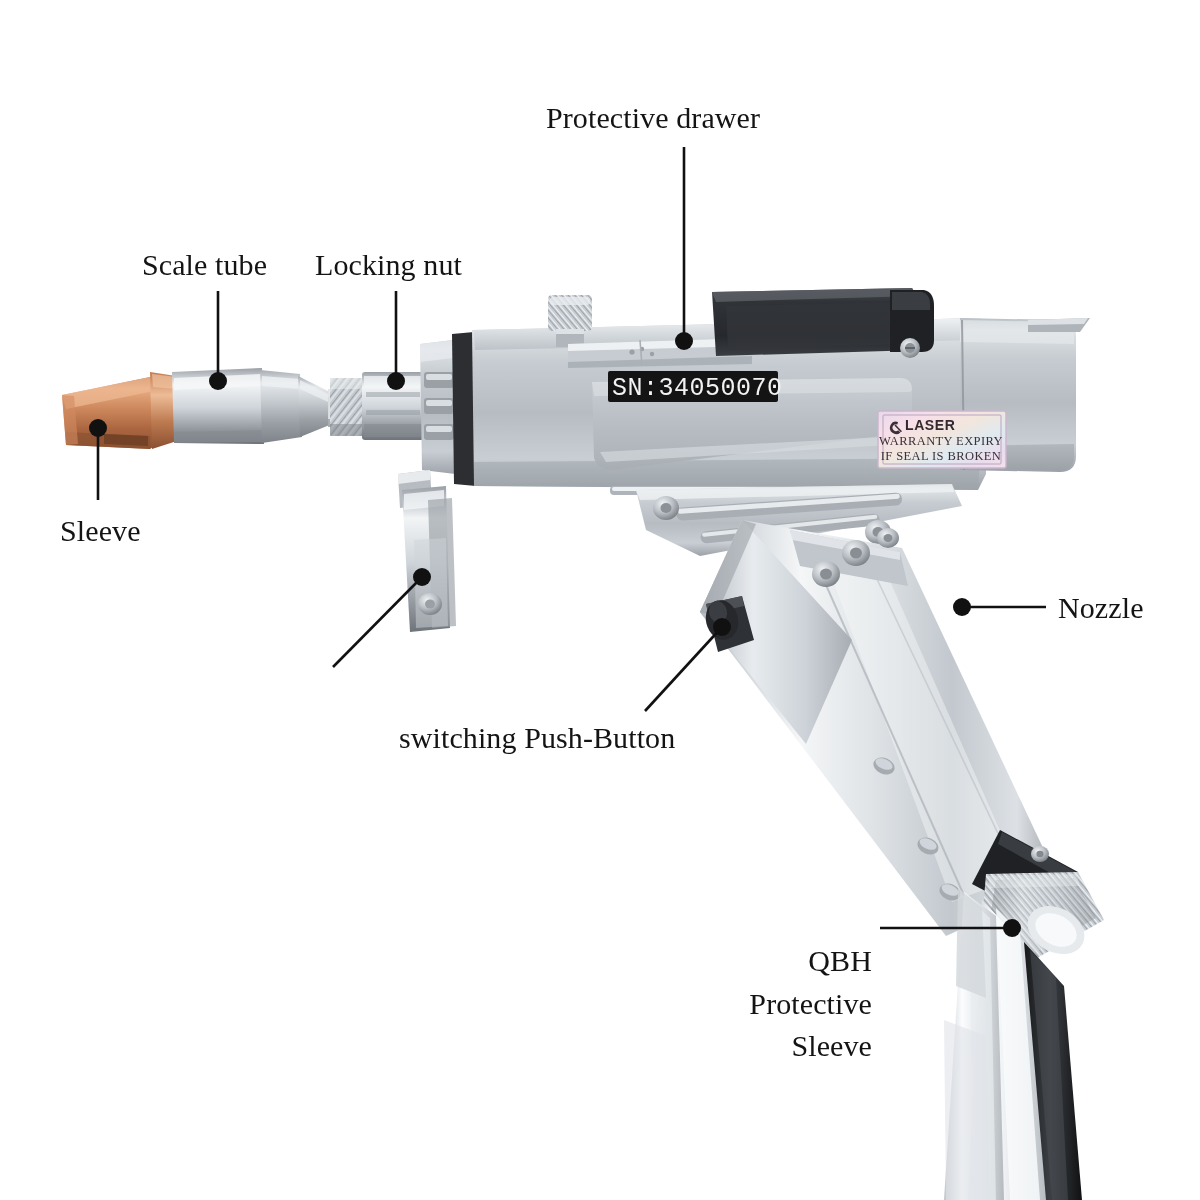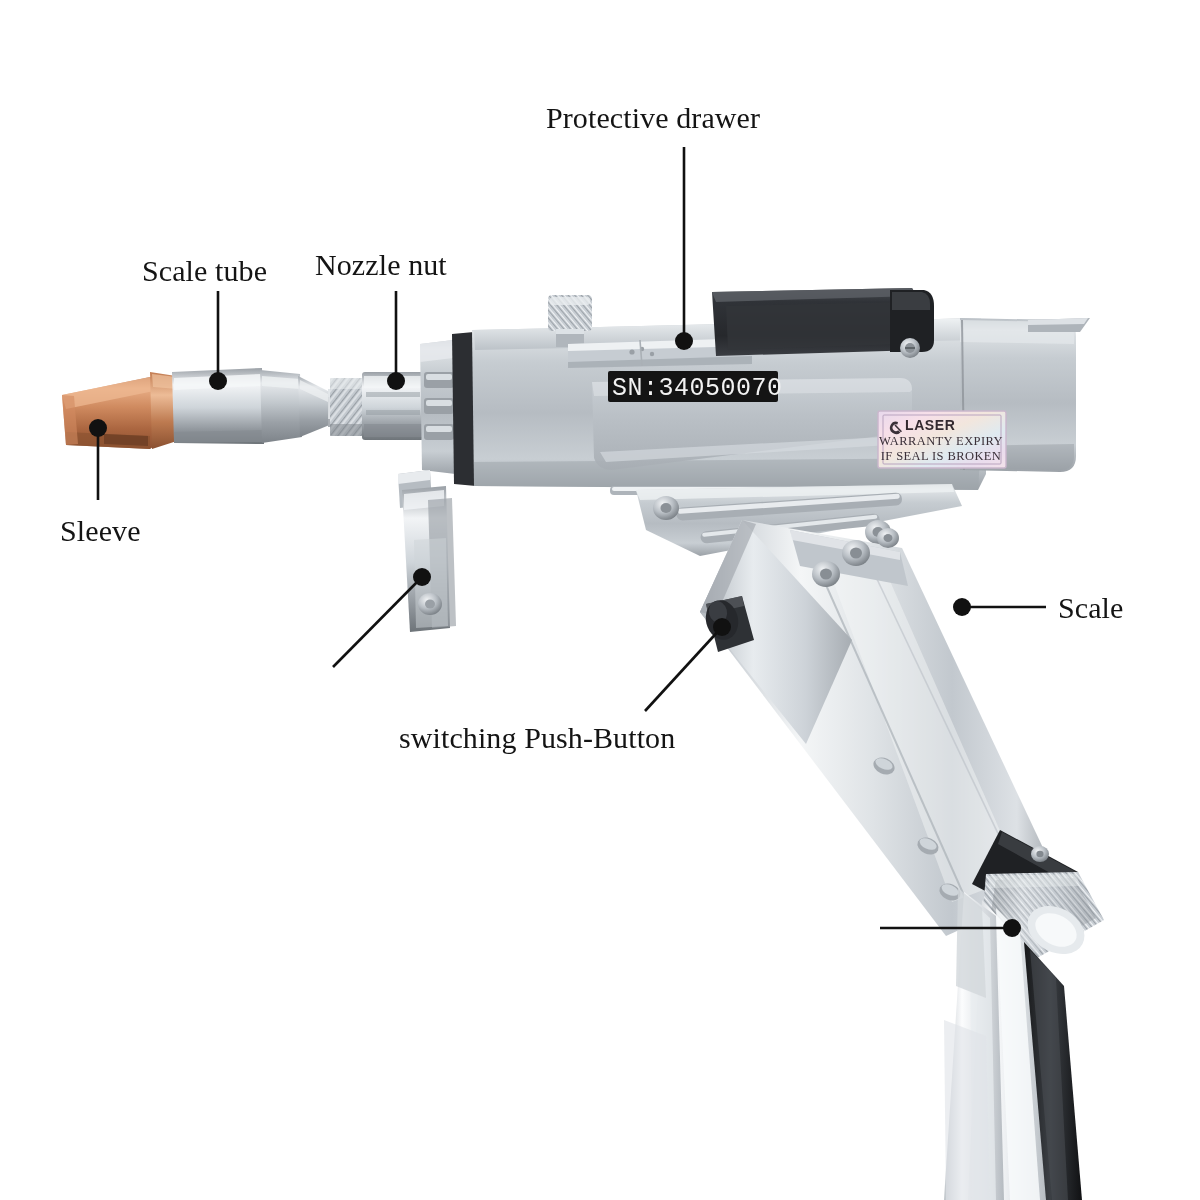--- a/index.html
+++ b/index.html
@@ -388,25 +388,28 @@
     </g>
 
     <g>
       <path d="M880 928 L1012 928" stroke="#111" stroke-width="2.6" fill="none"></path>
       <circle cx="1012" cy="928" r="9" fill="#111"></circle>
     </g>
   </svg>
 
   <div class="lbl" style="left:546px;top:100px;">Protective drawer</div>
 
-  <div class="lbl" style="left:142px;top:253px;">Scale tube</div>
-
-  <div class="lbl" style="left:315px;top:247px;">Nozzle nut</div>
+  <div class="lbl" style="left:142px;top:247px;">Scale tube</div>
+
+  <div class="lbl" style="left:315px;top:247px;">Locking nut</div>
 
   <div class="lbl" style="left:60px;top:513px;">Sleeve</div>
 
 
   <div class="lbl" style="left:399px;top:720px;">switching Push-Button</div>
 
-  <div class="lbl" style="left:1058px;top:590px;">Scale</div>
-
+  <div class="lbl" style="left:1058px;top:590px;">Nozzle</div>
+
+  <div class="lbl ml ra" style="left:642px;top:940px;width:230px;line-height:1.42;">QBH
+Protective
+Sleeve</div>
 
 </div>
 
 </body></html>

